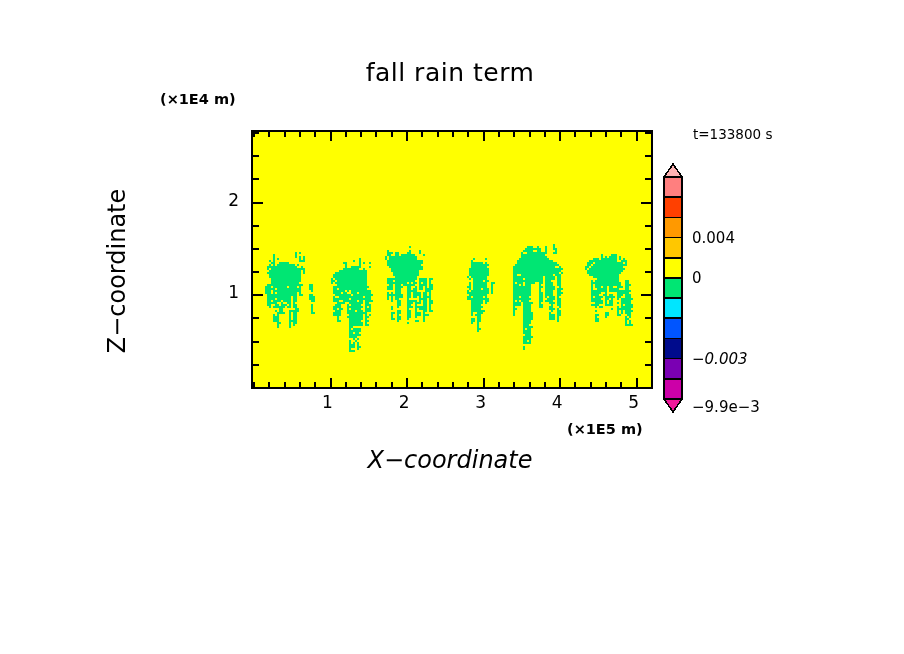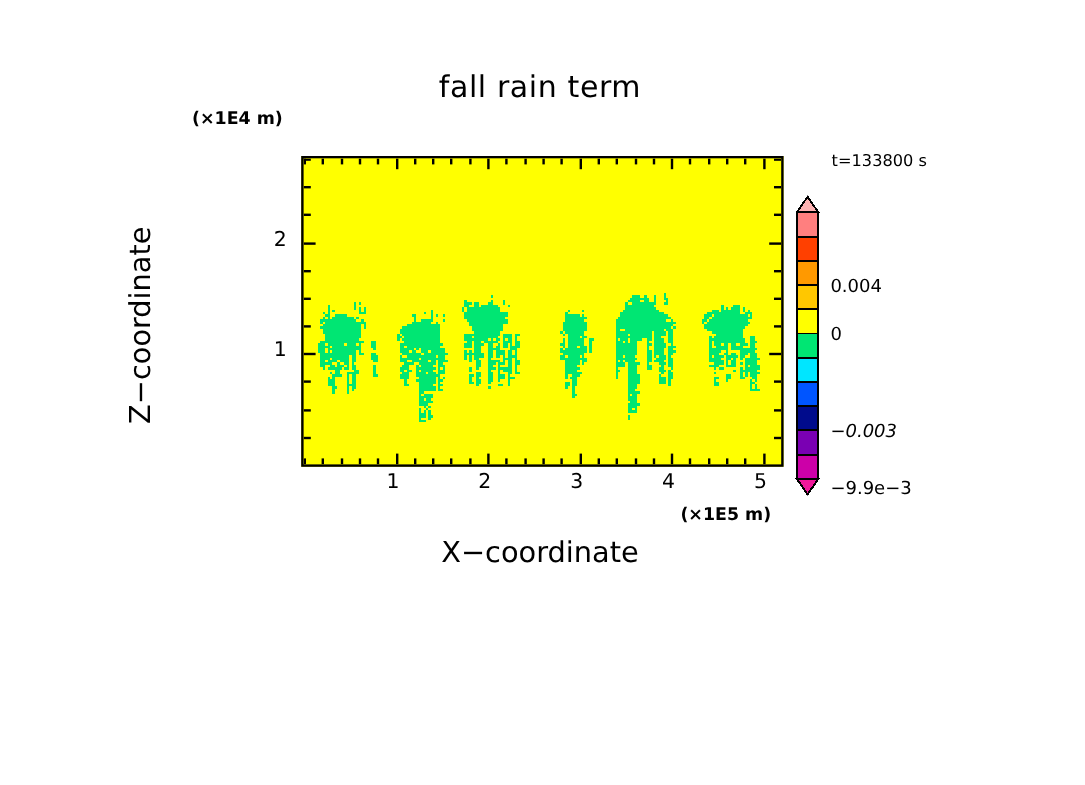--- a/index.html
+++ b/index.html
@@ -81,20 +81,21 @@
   }
   #xlabel {
     position: absolute;
     left: 251px;
     top: 446px;
     width: 398px;
     text-align: center;
     font-size: 24px;
     color: #000000;
     white-space: nowrap;
+    font-style: italic;
   }
 
   
   #plot {
     position: absolute;
     left: 251px;
     top: 130px;
     width: 398px;
     height: 255px;
     background: #ffff00;

